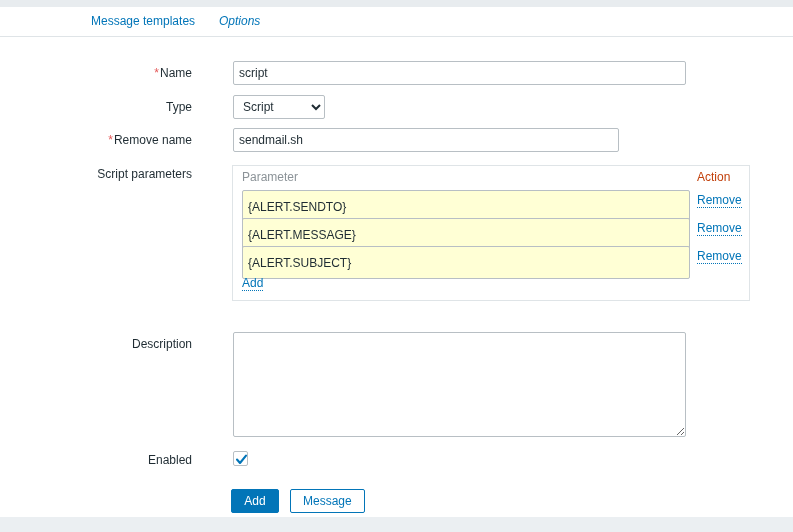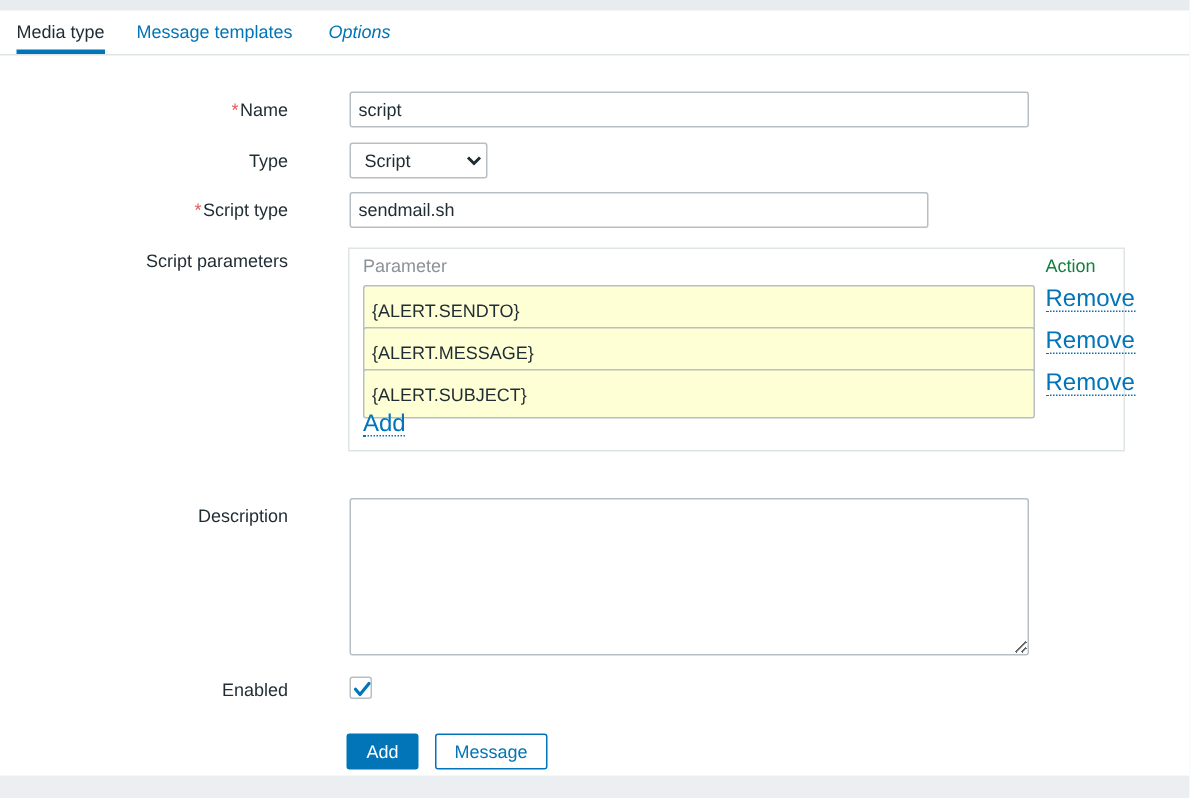--- a/index.html
+++ b/index.html
@@ -134,21 +134,21 @@
   .params-head .col-param {
     position: absolute;
     left: 9px; top: 4px;
     font-size: 12px;
     color: #8c9398;
   }
   .params-head .col-action {
     position: absolute;
     left: 464px; top: 4px;
     font-size: 12px;
-    color: #15803d;
+    color: #c2410c;
   }
   .param-row {
     position: relative;
     height: 28px;
   }
   input.param-input {
     position: absolute;
     left: 9px;
     top: 0;
     box-sizing: border-box;
@@ -158,21 +158,21 @@
     border: 1px solid #b8bfc4;
     border-radius: 2px;
     background: #ffffd5;
     font-family: "Liberation Sans", sans-serif;
     font-size: 12px;
     color: #1f2c33;
     outline: none;
   }
   .lnk {
     color: #0275b8;
-    font-size: 16px;
+    font-size: 12px;
     text-decoration: none;
     border-bottom: 1px dotted #0275b8;
     cursor: pointer;
     line-height: 14px;
     display: inline-block;
   }
   .remove-link {
     position: absolute;
     left: 464px;
     top: 3px;
@@ -246,23 +246,20 @@
 </head>
 <body>
 
 <div class="page">
 
   <div class="top-strip"></div>
 
   <div class="card">
 
     <div class="tabbar">
-      <div class="tab tab-0 active">
-        <span>Media type</span>
-      </div>
       <div class="tab tab-1">
         <span>Message templates</span>
       </div>
       <div class="tab tab-2">
         <span>Options</span>
       </div>
     </div>
 
     <div class="form">
 
@@ -276,21 +273,21 @@
       <div class="label" style="top:63px;">
         <span>Type</span>
       </div>
       <div class="ctl" style="left:202px; top:58px;">
         <select class="sel">
           <option>Script</option>
         </select>
       </div>
 
       <div class="label" style="top:96px;">
-        <span class="req">*</span><span>Script type</span>
+        <span class="req">*</span><span>Remove name</span>
       </div>
       <div class="ctl" style="left:202px; top:91px;">
         <input class="txt" style="width: 386px;" type="text" value="sendmail.sh">
       </div>
 
       <div class="label" style="top:130px;">
         <span>Script parameters</span>
       </div>
       <div class="ctl" style="left:201px; top:128px;">
         <div class="params-panel" style="width:518px;">

